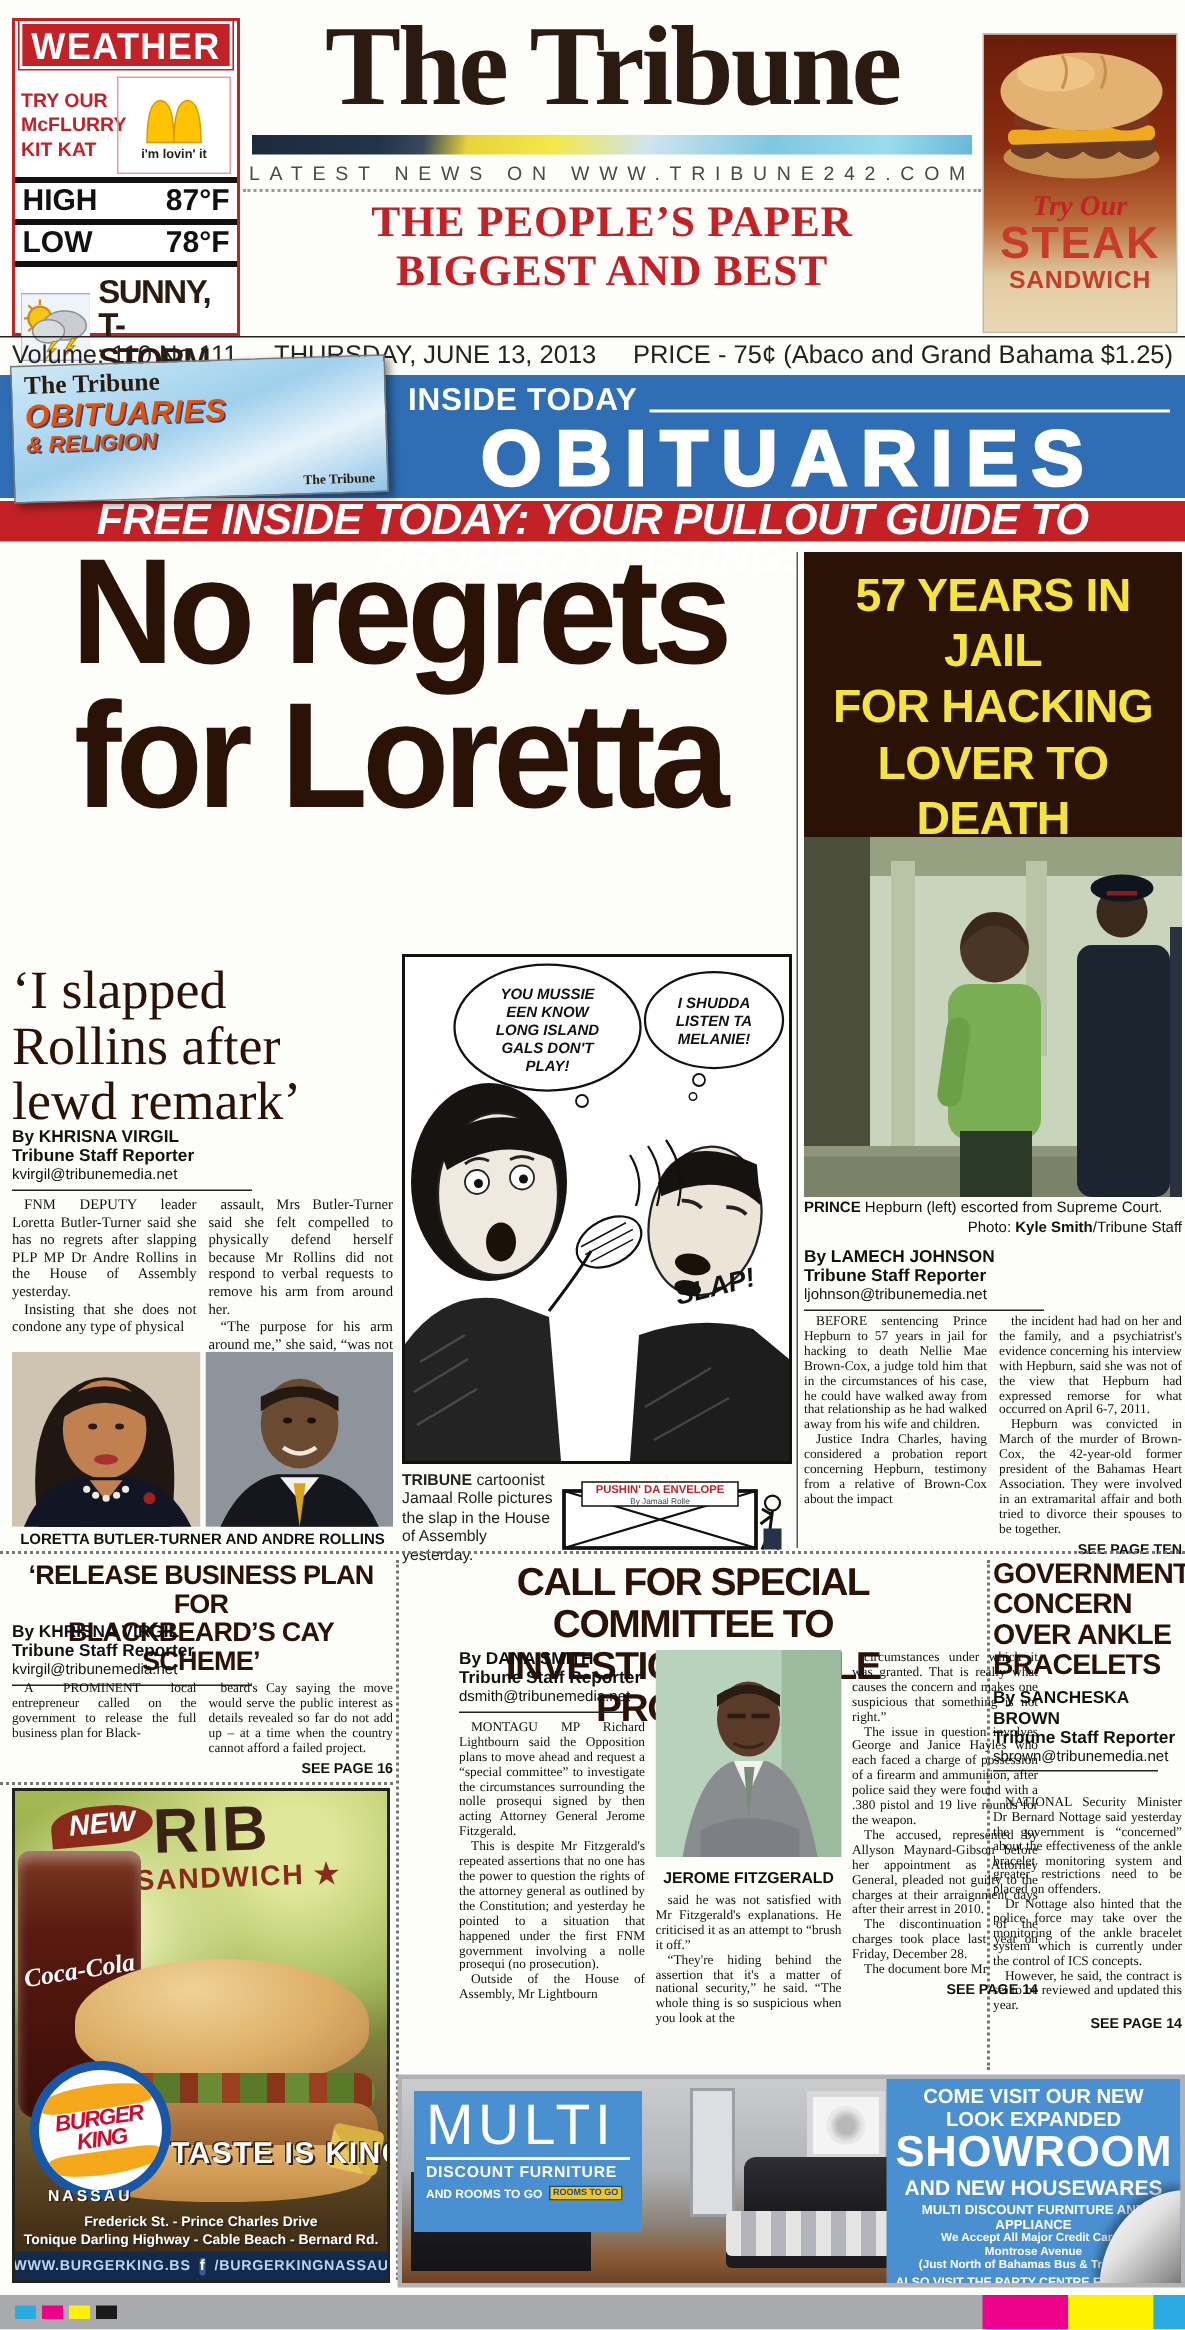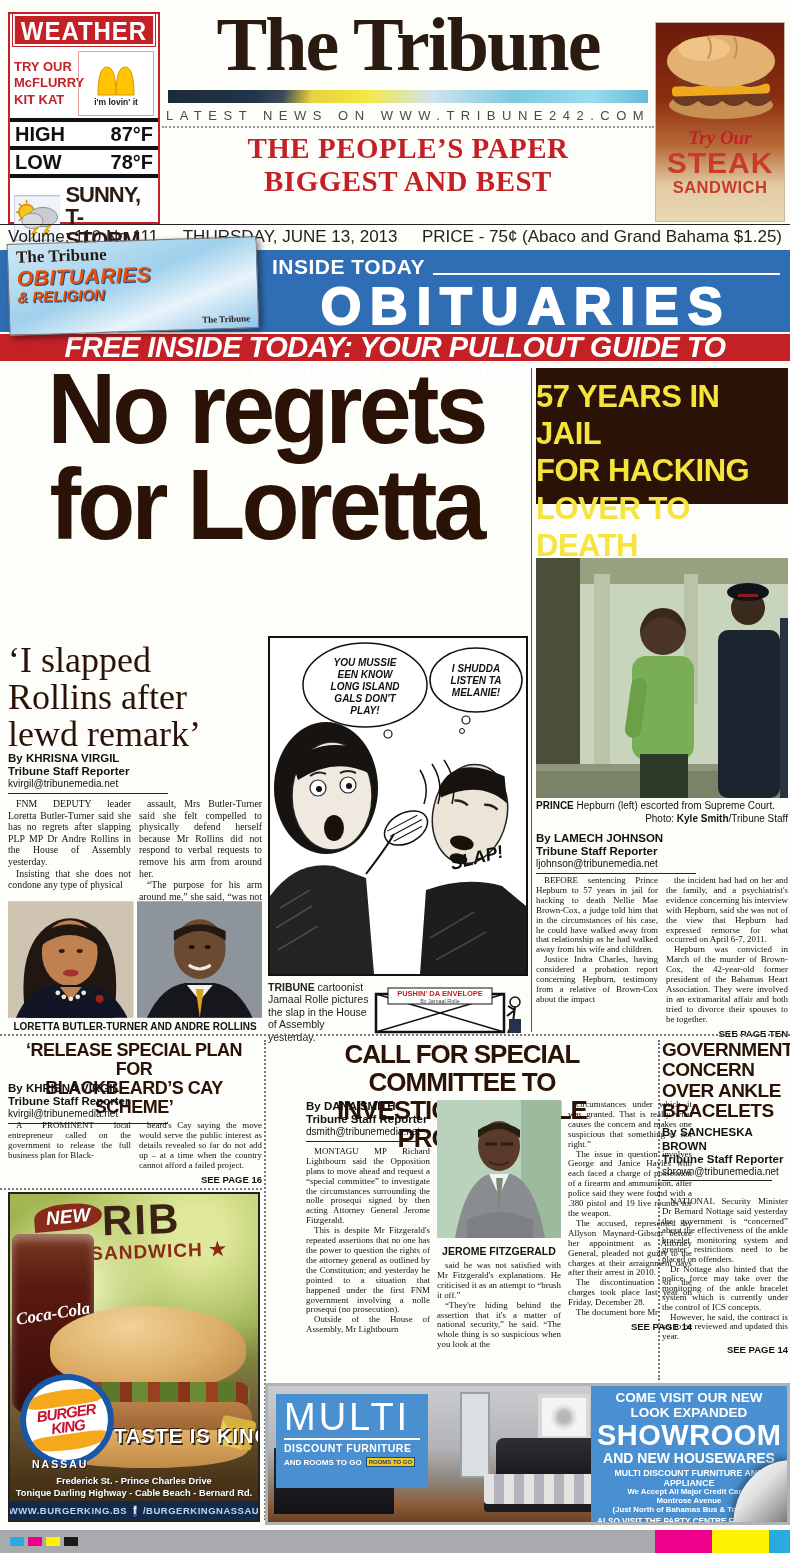--- a/index.html
+++ b/index.html
@@ -58,21 +58,21 @@
   #loretta-byline { left:8px; top:752px; }
   #loretta-cols { left:8px; top:798px; width:254px; }
   #loretta-photos { left:8px; top:901px; width:254px; height:117px; display:flex; gap:3px; }
   #loretta-caption { left:8px; top:1021px; width:254px; text-align:center; font-weight:bold; font-size:10px; }
   
   #cartoon-box { left:268px; top:636px; width:260px; height:340px; border:2px solid #111; background:#fff; }
   #cartoon-caption { left:268px; top:981px; width:102px; font-size:10.5px; line-height:1.18; color:#222; }
   #envelope-logo { left:374px; top:986px; width:154px; height:50px; }
   
   #rule-right-col { left:531px; top:368px; width:1px; height:664px; background:#555; }
-  #jail-head { left:536px; top:368px; width:252px; height:136px; background:#2a1206; color:#f5e43e; text-align:left; font-weight:bold; font-size:31px; line-height:1.2; padding-top:10px; letter-spacing:-0.5px; transform-origin:50% 0; }
+  #jail-head { left:536px; top:368px; width:252px; height:190px; background:#2a1206; color:#f5e43e; text-align:center; font-weight:bold; font-size:31px; line-height:1.2; padding-top:10px; letter-spacing:-0.5px; transform-origin:50% 0; }
   #hepburn-photo { left:536px; top:558px; width:252px; height:240px; }
   #hepburn-caption { left:536px; top:800px; width:252px; font-size:10px; line-height:1.25; }
   #jail-byline { left:536px; top:832px; }
   #jail-cols { left:536px; top:876px; width:252px; }
   
   .dotted-h { border-top:2px dotted #777; }
   .dotted-v { border-left:2px dotted #777; }
   
   #blackbeard-head { left:8px; top:1041px; width:252px; text-align:center; color:#2a1206; font-weight:bold; font-size:18px; line-height:1.05; letter-spacing:-0.5px; }
   #blackbeard-byline { left:8px; top:1082px; }
@@ -417,21 +417,21 @@
       <div class="seepage">SEE PAGE TEN</div>
     </div>
   </div>
 
   <div class="abs dotted-h" style="left:0;top:1034px;width:790px"></div>
   <div class="abs dotted-v" style="left:264px;top:1040px;height:480px"></div>
   <div class="abs dotted-v" style="left:658px;top:1040px;height:340px"></div>
   <div class="abs dotted-h" style="left:0;top:1188px;width:262px"></div>
 
   <div class="abs" id="blackbeard-head">
-    <div>‘RELEASE SPECIAL PLAN FOR</div>
+    <div>‘RELEASE BUSINESS PLAN FOR</div>
     <div>BLACKBEARD’S CAY SCHEME’</div>
   </div>
   <div class="abs byline-block" id="blackbeard-byline">
     <div>By KHRISNA VIRGIL</div>
     <div>Tribune Staff Reporter</div>
     <div class="byline-email">kvirgil@tribunemedia.net</div>
     <div class="byline-rule"></div>
   </div>
   <div class="abs body-cols sm" id="blackbeard-cols">
     <div class="col">

